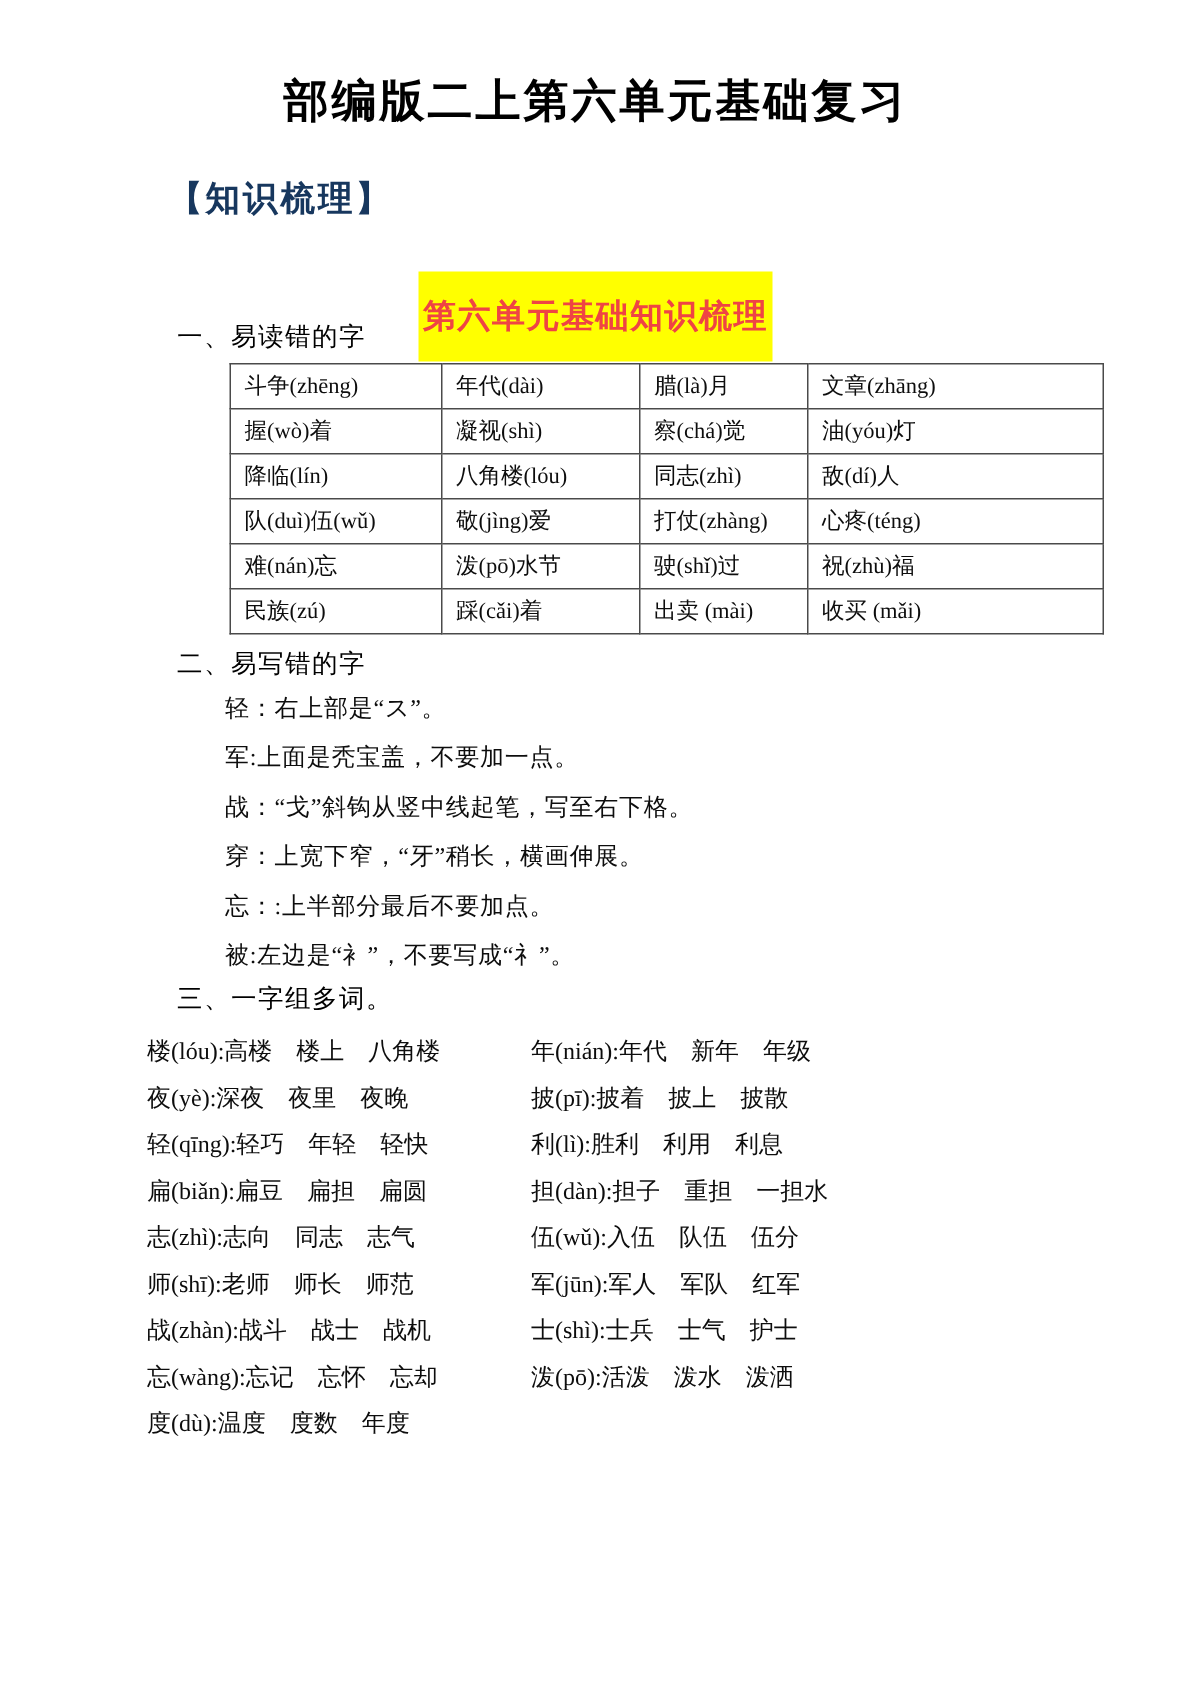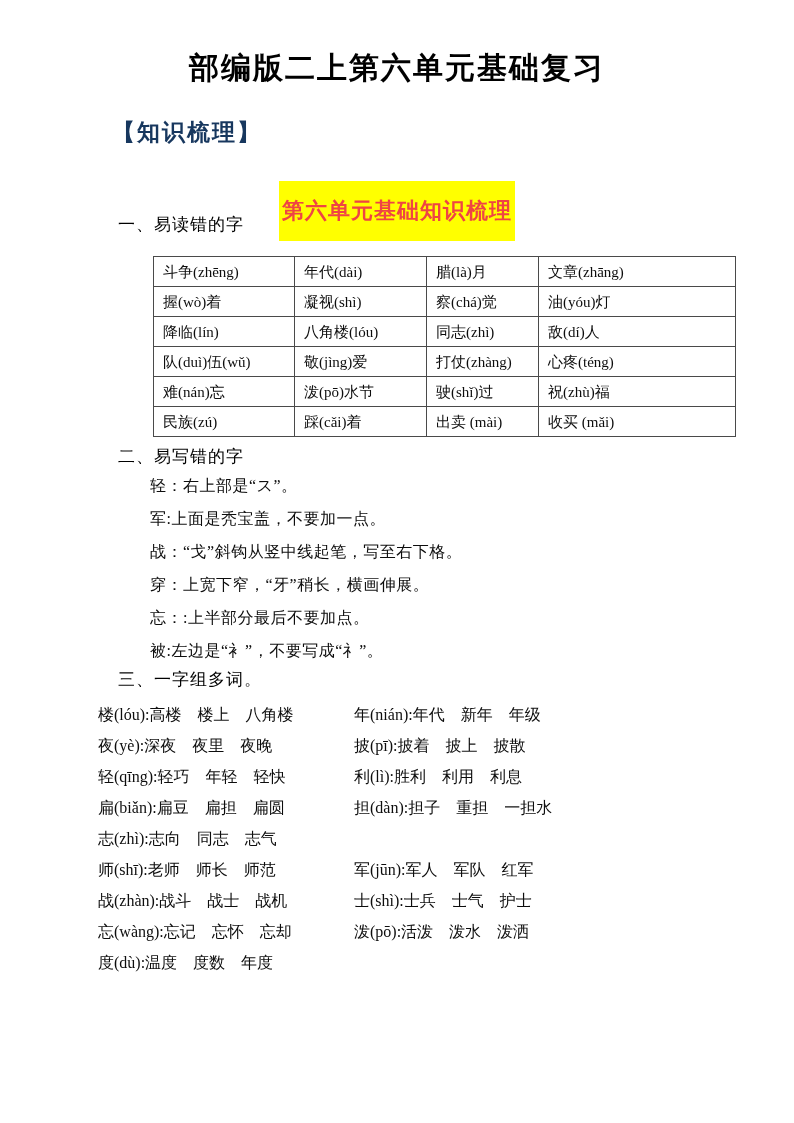--- a/index.html
+++ b/index.html
@@ -28,21 +28,21 @@
   }
   .sec-heading{
     margin:5px 0 0 118px;
     font-family:"Liberation Sans", sans-serif;
     font-size:17px;font-weight:400;letter-spacing:1px;line-height:22px;color:#000;
   }
   .sec-heading.h2{margin-top:9px;}
   .sec-heading.h3{margin-top:0;line-height:24px;}
   table.misread{
     border-collapse:collapse;table-layout:fixed;
-    margin:20px 0 0 153px;width:582px;
+    margin:6px 0 0 153px;width:582px;
   }
   table.misread td{
     border:1px solid #4a4a4a;height:29px;padding:0 2px 0 9px;
     font-family:"Liberation Serif", serif;
     font-size:15px;line-height:18px;vertical-align:middle;color:#0d0d0d;
     overflow:hidden;white-space:nowrap;
   }
   .col1{width:141px}.col2{width:132px}.col3{width:112px}.col4{width:197px}
   .notes{margin:2px 0 0 150px;}
   .note-line{
@@ -146,20 +146,21 @@
       <div class="word-row">
         <span class="word-left">轻(qīng):轻巧　年轻　轻快</span>
         <span class="word-right">利(lì):胜利　利用　利息</span>
       </div>
       <div class="word-row">
         <span class="word-left">扁(biǎn):扁豆　扁担　扁圆</span>
         <span class="word-right">担(dàn):担子　重担　一担水</span>
       </div>
       <div class="word-row">
         <span class="word-left">志(zhì):志向　同志　志气</span>
+        <span class="word-right">伍(wǔ):入伍　队伍　伍分</span>
       </div>
       <div class="word-row">
         <span class="word-left">师(shī):老师　师长　师范</span>
         <span class="word-right">军(jūn):军人　军队　红军</span>
       </div>
       <div class="word-row">
         <span class="word-left">战(zhàn):战斗　战士　战机</span>
         <span class="word-right">士(shì):士兵　士气　护士</span>
       </div>
       <div class="word-row">

